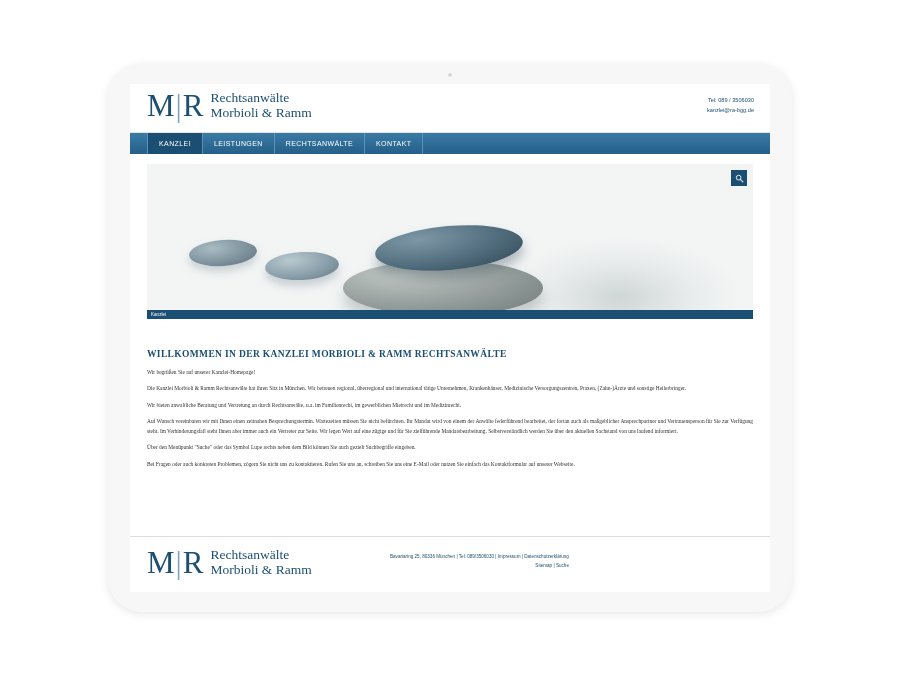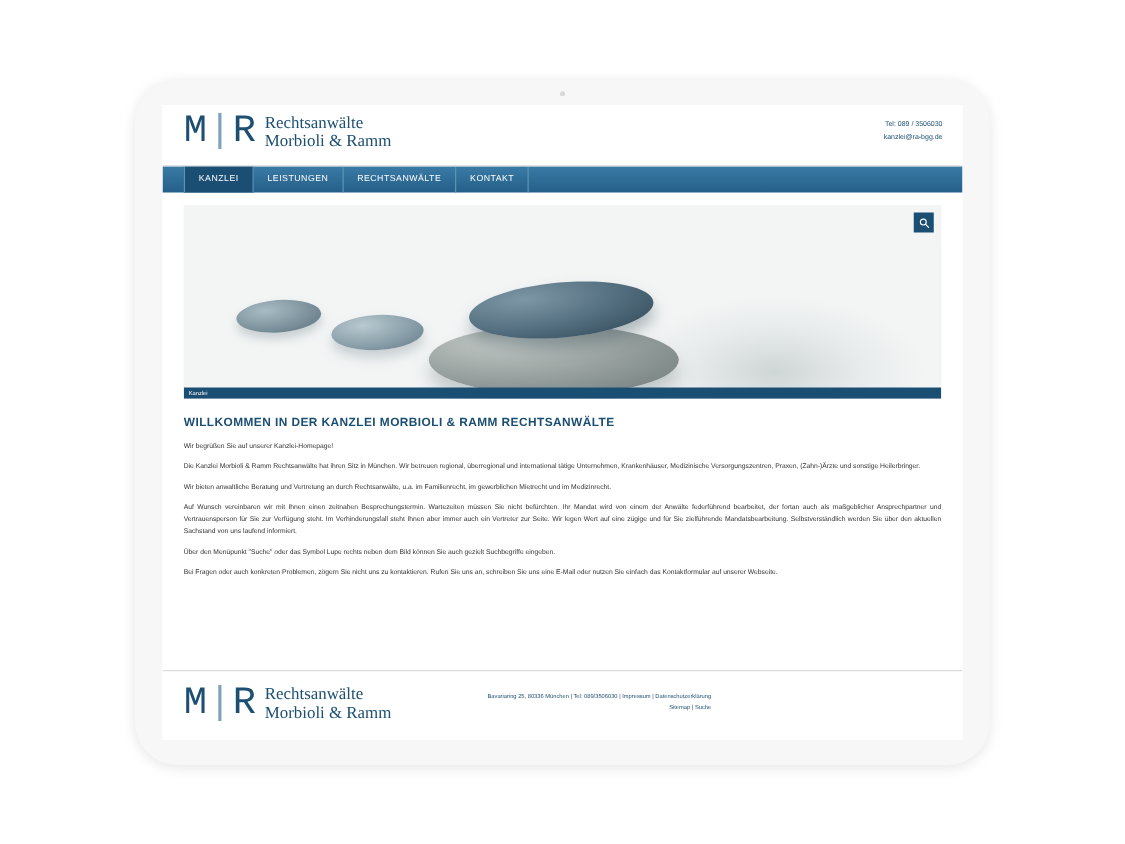--- a/index.html
+++ b/index.html
@@ -57,21 +57,21 @@
     background: #ffffff;
   }
   .logo {
     position: absolute;
     left: 17px;
     top: 6px;
     display: flex;
     align-items: center;
   }
   .logo-mark {
-    font-family: Liberation Mono, monospace;
+    font-family: Liberation Serif, serif;
     font-size: 31px;
     color: #1d4f72;
     letter-spacing: 1px;
     line-height: 1;
     margin-right: 6px;
   }
   .logo-bar {
     display: inline-block;
     color: #7fa2bb;
     font-weight: normal;
@@ -183,21 +183,22 @@
     display: flex;
     align-items: center;
     justify-content: center;
     cursor: pointer;
   }
   .hero-search svg { display:block; }
 
   
   .content {
     margin: 0 17px;
-    padding-top: 14px;
+    padding-top: 30px;
+    font-family: Liberation Serif, serif;
   }
   .content h1 {
     font-size: 9.5px;
     font-weight: bold;
     color: #1a4e72;
     letter-spacing: 0.35px;
     margin: 0 0 9px 0;
   }
   .content p {
     font-size: 5.4px;

